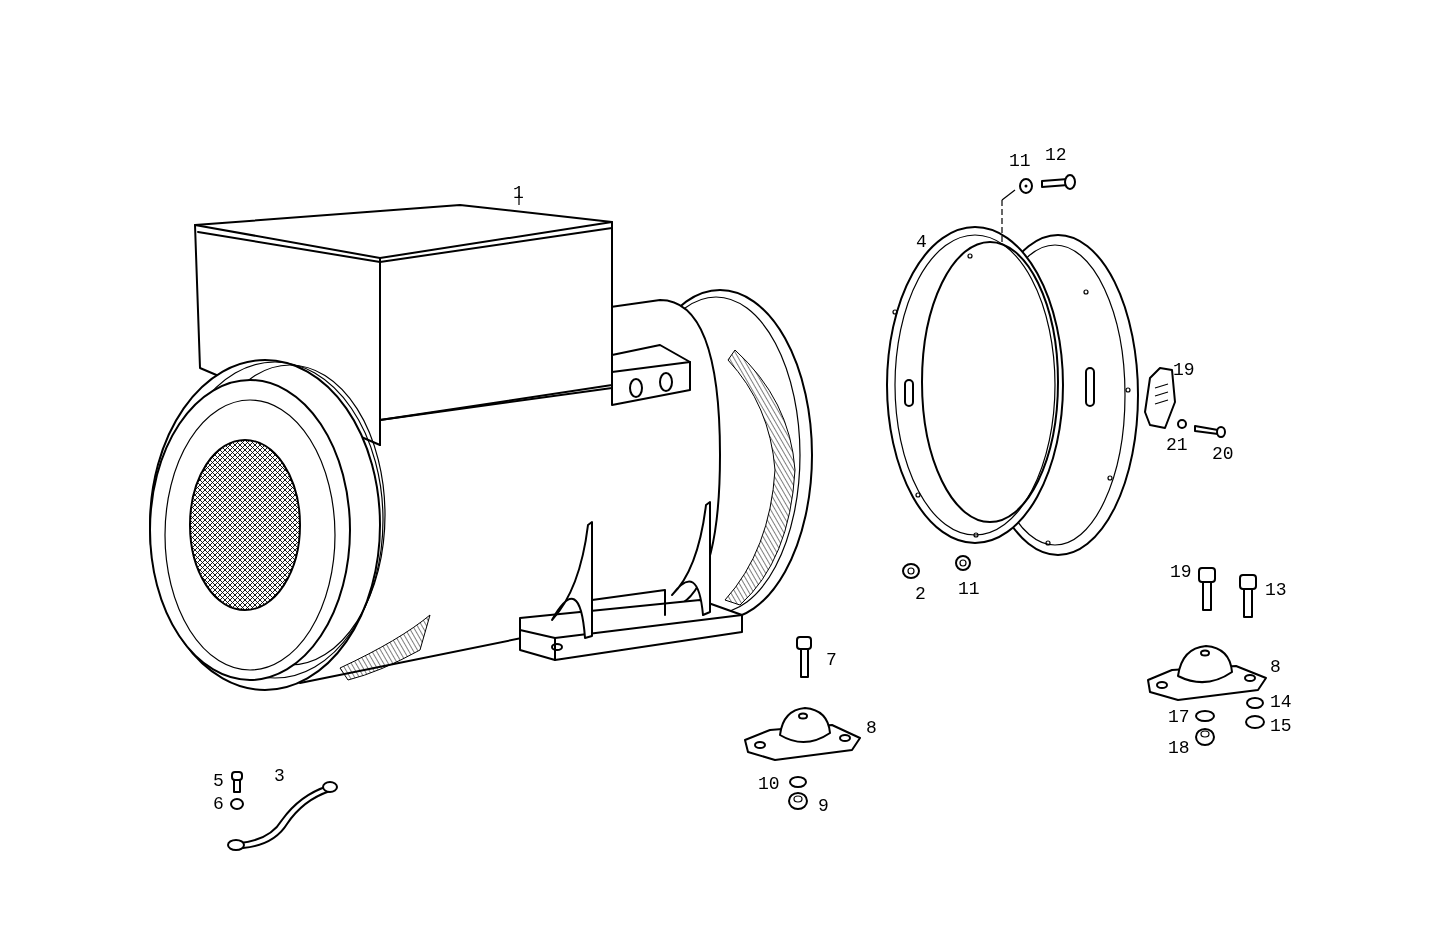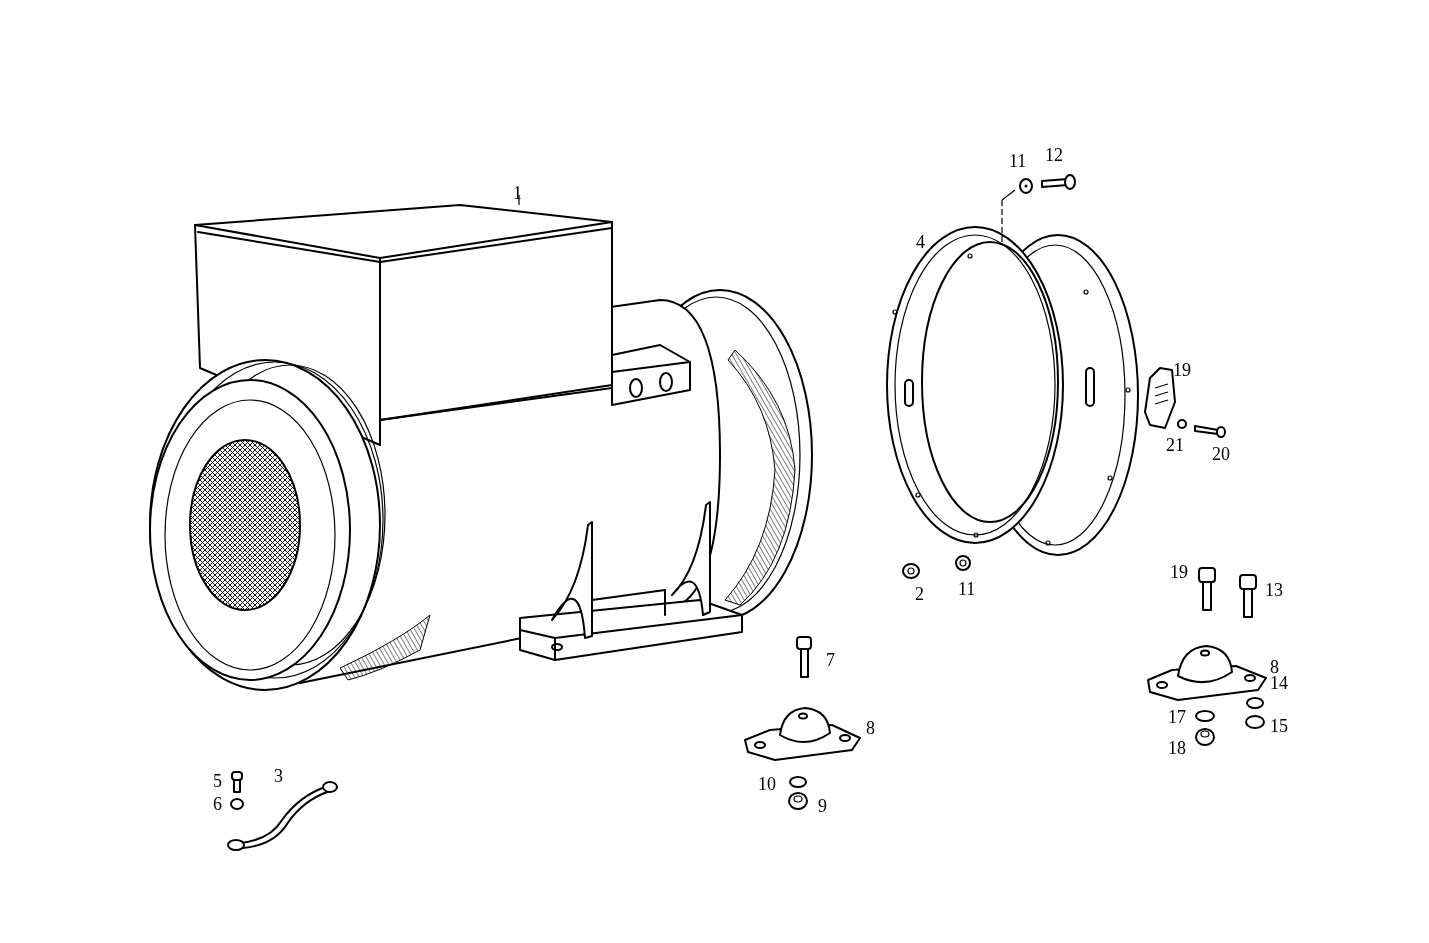--- a/index.html
+++ b/index.html
@@ -1,20 +1,20 @@
 <!DOCTYPE html>
 <html><head>
 <meta charset="utf-8">
 <style>
   html, body { margin:0; padding:0; background:#ffffff; }
   body { width:1429px; height:943px; position:relative; overflow:hidden;
          font-family:"Liberation Sans", sans-serif; }
   #canvas { position:absolute; left:0; top:0; width:1429px; height:943px; }
   .lbl { position:absolute; font-size:18px; color:#000; line-height:1;
-         font-family:Liberation Serif, serif; }
+         font-family:Liberation Mono, monospace; }
   svg .ln { fill:none; stroke:#000; stroke-width:2; stroke-linejoin:round; stroke-linecap:round; }
   svg .th { fill:none; stroke:#000; stroke-width:1.2; }
   svg .wf { fill:#fff; stroke:#000; stroke-width:2; stroke-linejoin:round; }
 </style>
 </head>
 <body>
 
 <div id="canvas">
   <svg width="1429" height="943" viewBox="0 0 1429 943">
     <defs>
@@ -188,21 +188,21 @@
   <span class="lbl" style="left:213px;top:795px;">6</span>
   <span class="lbl" style="left:826px;top:651px;">7</span>
   <span class="lbl" style="left:866px;top:719px;">8</span>
   <span class="lbl" style="left:1270px;top:658px;">8</span>
   <span class="lbl" style="left:818px;top:797px;">9</span>
   <span class="lbl" style="left:758px;top:775px;text-align:right;">10</span>
   <span class="lbl" style="left:1009px;top:152px;">11</span>
   <span class="lbl" style="left:958px;top:580px;">11</span>
   <span class="lbl" style="left:1045px;top:146px;">12</span>
   <span class="lbl" style="left:1265px;top:581px;">13</span>
-  <span class="lbl" style="left:1270px;top:674px;text-align:center;">14</span>
+  <span class="lbl" style="left:1270px;top:693px;text-align:center;">14</span>
   <span class="lbl" style="left:1270px;top:717px;">15</span>
   <span class="lbl" style="left:1170px;top:563px;">19</span>
   <span class="lbl" style="left:1168px;top:708px;text-align:center;">17</span>
   <span class="lbl" style="left:1168px;top:739px;">18</span>
   <span class="lbl" style="left:1173px;top:361px;">19</span>
   <span class="lbl" style="left:1212px;top:445px;">20</span>
   <span class="lbl" style="left:1166px;top:436px;">21</span>
 </div>
 
 </body></html>

